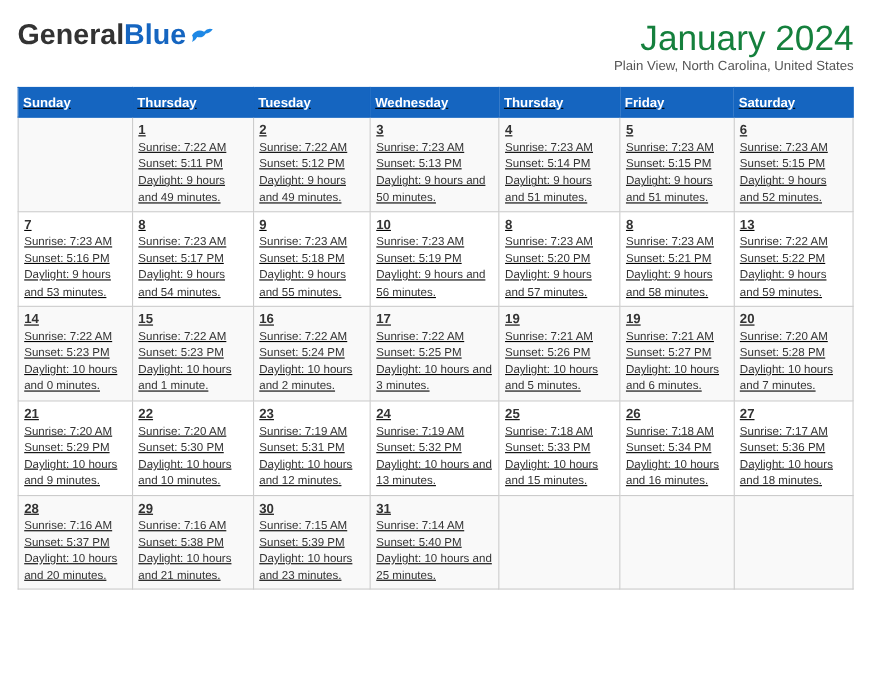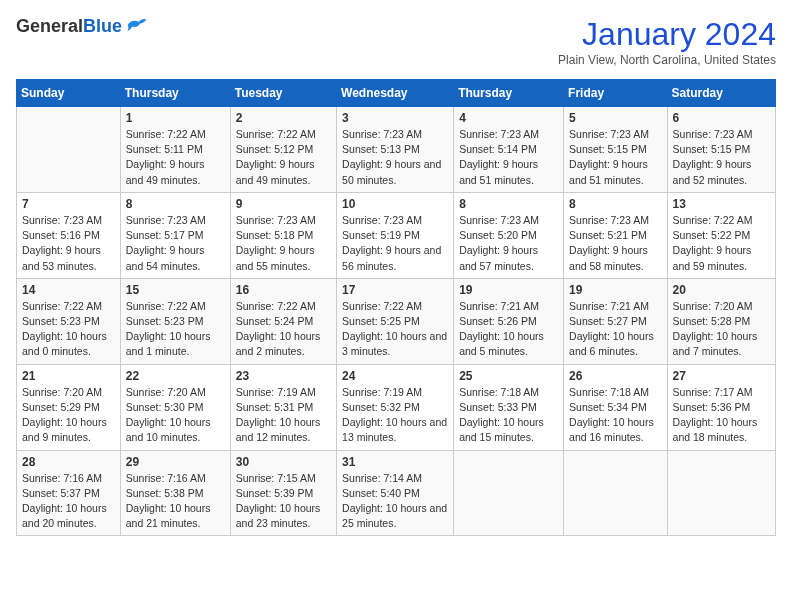--- a/index.html
+++ b/index.html
@@ -15,51 +15,52 @@
       justify-content: space-between;
       align-items: flex-start;
       margin-bottom: 12px;
     }
     .logo {
       display: flex;
       flex-direction: column;
       align-items: flex-start;
     }
     .logo-text {
-      font-size: 18px;
+      font-size: 26px;
       font-weight: bold;
       color: #333;
       display: flex;
-      align-items: flex-start;
+      align-items: center;
       gap: 2px;
     }
     .logo-general { color: #333; }
     .logo-blue { color: #1565c0; }
     .logo-bird {
       width: 22px;
       height: 18px;
       display: inline-block;
       margin-left: 2px;
     }
     .title-area {
       text-align: right;
     }
     .month-title {
       font-size: 32px;
-      color: #1d4ed8;
+      color: #15803d;
       font-weight: normal;
     }
     .subtitle {
       font-size: 12px;
       color: #555;
     }
     table {
       width: 100%;
       border-collapse: collapse;
       font-size: 11px;
+      text-decoration: underline;
     }
     thead tr th {
       background-color: #1565c0;
       color: #fff;
       padding: 6px 4px;
       text-align: left;
       font-size: 12px;
       font-weight: bold;
       border: 1px solid #1565c0;
     }

